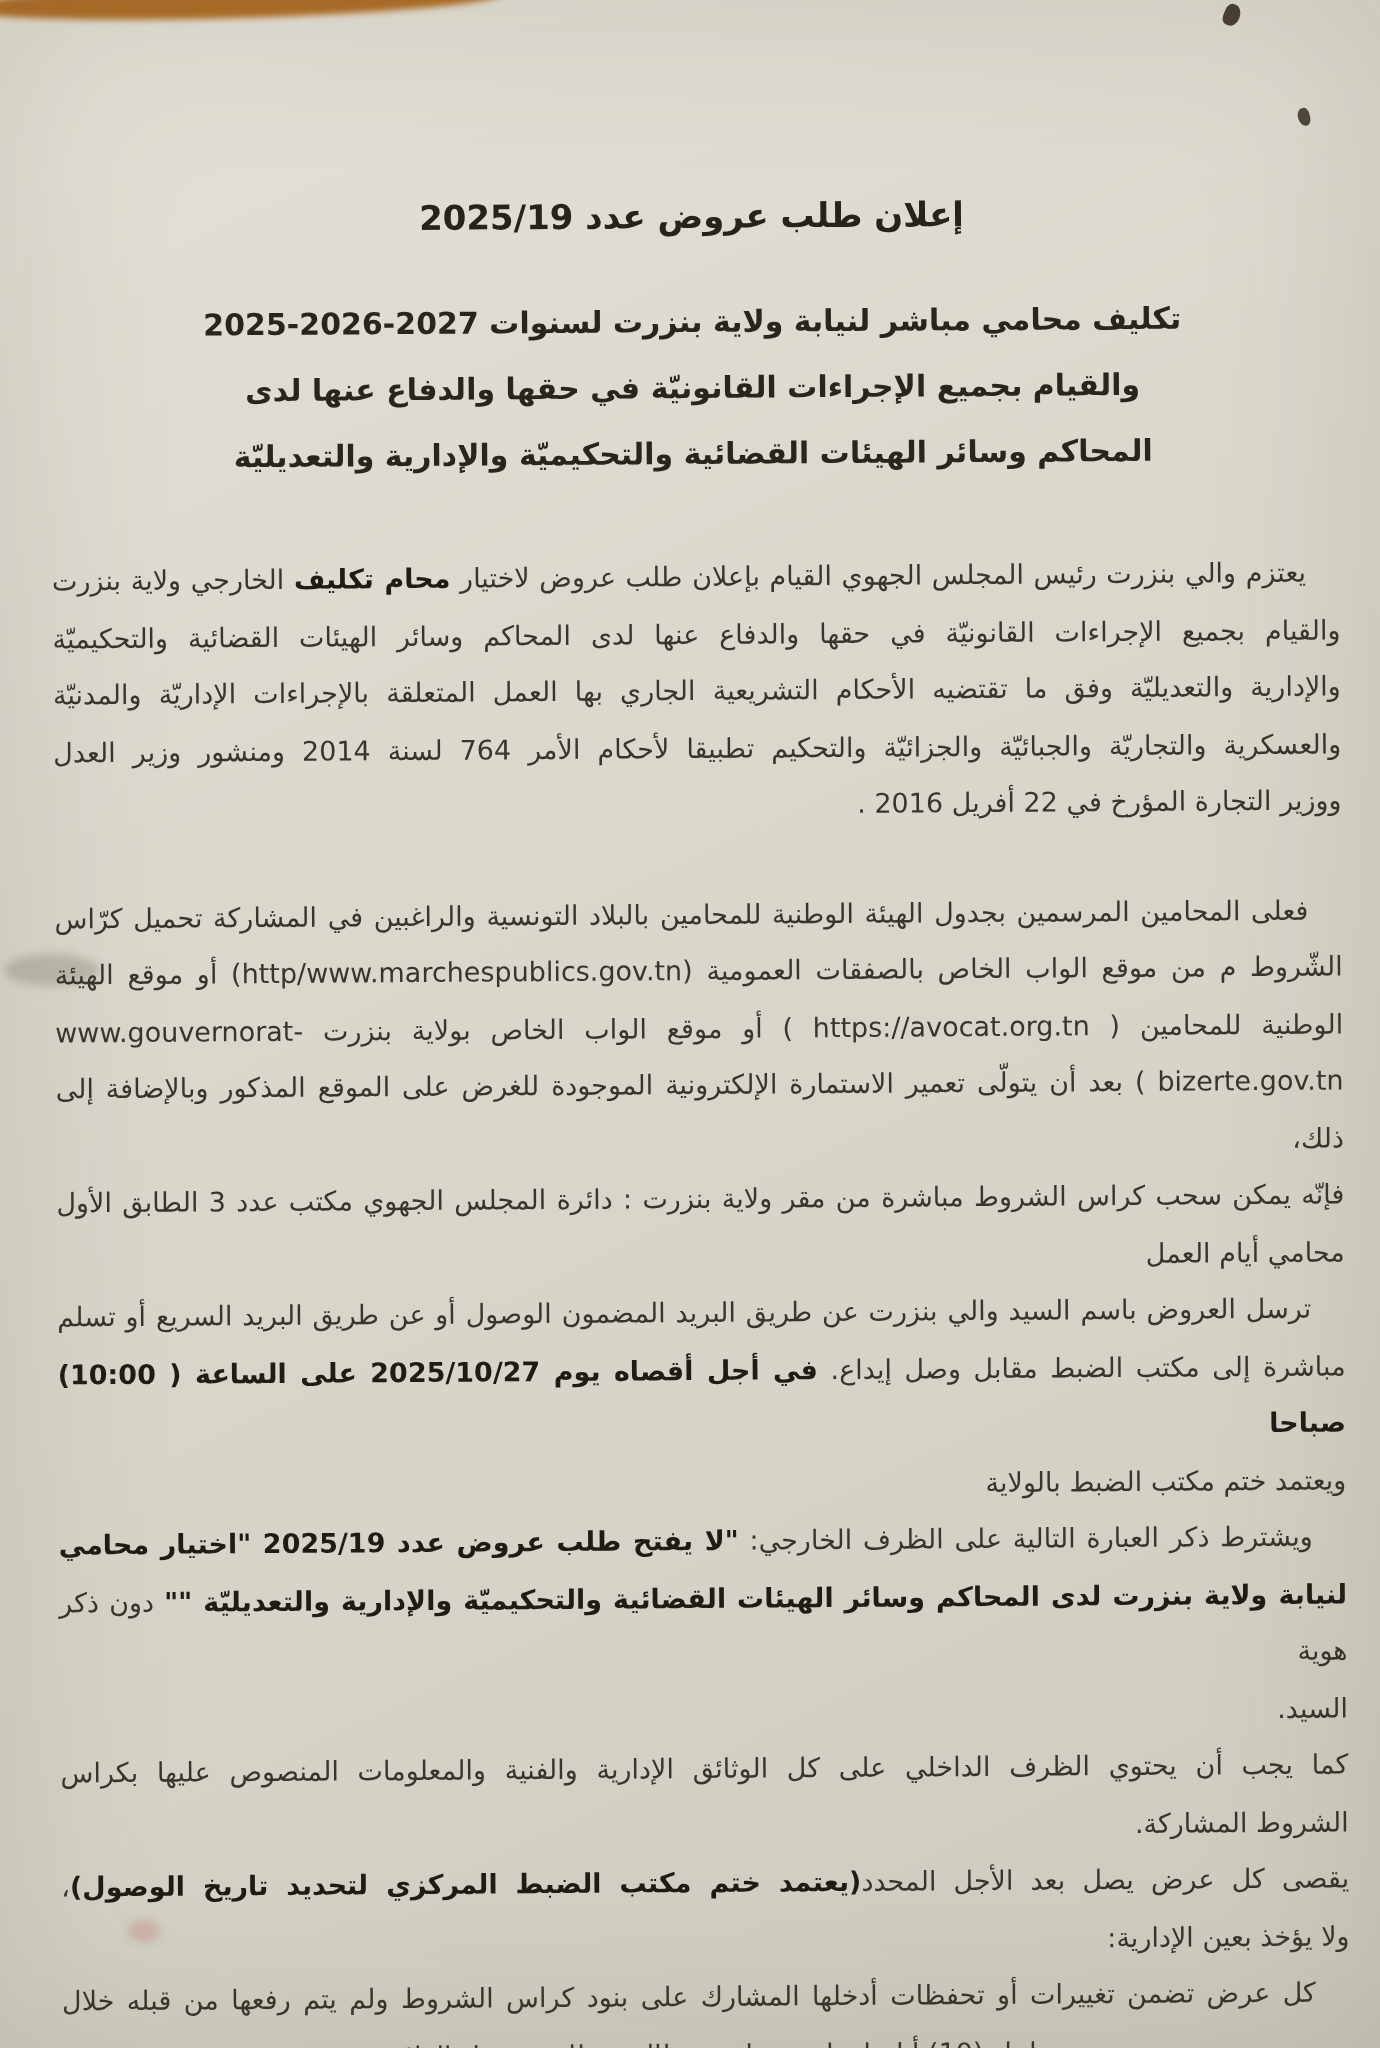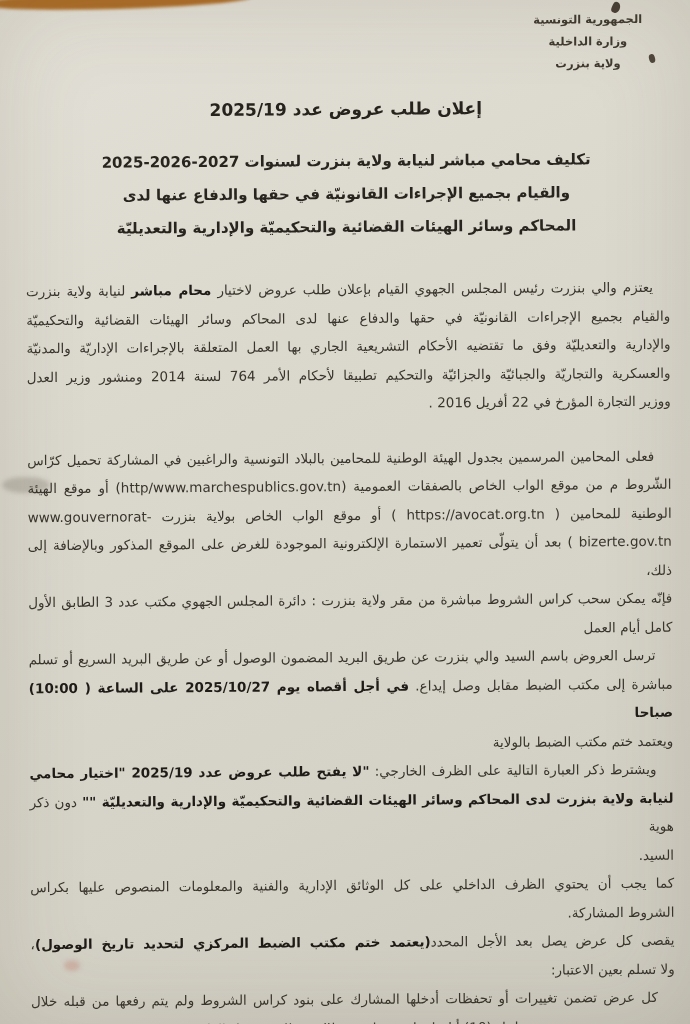--- a/index.html
+++ b/index.html
@@ -119,58 +119,53 @@
 
 <div class="paper">
   <div class="top-edge"></div>
   <div class="speck1"></div>
   <div class="speck2"></div>
   <div class="smudge1"></div>
   <div class="smudge2"></div>
 
   <div class="paper-inner">
 
-    <div class="letterhead" dir="rtl">
-      <div>الجمهورية التونسية</div>
-      <div>وزارة الداخلية</div>
-      <div>ولاية بنزرت</div>
-    </div>
 
     <div class="content">
       <div class="doc-title">إعلان طلب عروض عدد 2025/19</div>
 
       <div class="doc-subtitle">
         <div>تكليف محامي مباشر لنيابة ولاية بنزرت لسنوات 2027-2026-2025</div>
         <div>والقيام بجميع الإجراءات القانونيّة  في حقها والدفاع عنها لدى</div>
         <div>المحاكم وسائر الهيئات القضائية والتحكيميّة  والإدارية والتعديليّة</div>
       </div>
 
       <div class="doc-body">
-          <div class="line j ind"><span class="seg">يعتزم والي بنزرت رئيس المجلس الجهوي القيام بإعلان طلب عروض لاختيار </span><span class="seg bold">محام مباشر</span><span class="seg"> لنيابة ولاية بنزرت</span></div>
+          <div class="line j ind"><span class="seg">يعتزم والي بنزرت رئيس المجلس الجهوي القيام بإعلان طلب عروض لاختيار </span><span class="seg bold">محام تكليف</span><span class="seg"> الخارجي ولاية بنزرت</span></div>
           <div class="line j"><span class="seg">والقيام بجميع الإجراءات القانونيّة في حقها والدفاع عنها لدى المحاكم وسائر الهيئات القضائية والتحكيميّة</span></div>
           <div class="line j"><span class="seg">والإدارية والتعديليّة وفق ما تقتضيه الأحكام التشريعية الجاري بها العمل المتعلقة بالإجراءات الإداريّة والمدنيّة</span></div>
           <div class="line j"><span class="seg">والعسكرية والتجاريّة والجبائيّة والجزائيّة والتحكيم تطبيقا لأحكام الأمر 764 لسنة 2014 ومنشور وزير العدل</span></div>
           <div class="line"><span class="seg">ووزير التجارة المؤرخ في 22 أفريل 2016 .</span></div>
           <div class="para-gap"></div>
           <div class="line j ind"><span class="seg">فعلى المحامين المرسمين بجدول الهيئة الوطنية للمحامين بالبلاد التونسية والراغبين في المشاركة تحميل كرّاس</span></div>
           <div class="line j"><span class="seg">الشّروط م من موقع الواب الخاص بالصفقات العمومية (http/www.marchespublics.gov.tn) أو موقع الهيئة</span></div>
           <div class="line j"><span class="seg">الوطنية للمحامين ( https://avocat.org.tn ) أو موقع الواب الخاص بولاية بنزرت -www.gouvernorat</span></div>
           <div class="line j"><span class="seg">bizerte.gov.tn ) بعد أن يتولّى تعمير الاستمارة الإلكترونية الموجودة للغرض على الموقع المذكور وبالإضافة إلى ذلك،</span></div>
           <div class="line j"><span class="seg">فإنّه يمكن سحب كراس الشروط مباشرة من مقر ولاية بنزرت : دائرة المجلس الجهوي مكتب عدد 3 الطابق الأول</span></div>
-          <div class="line"><span class="seg">كامل أيام العمل</span></div>
+          <div class="line"><span class="seg">محامي أيام العمل</span></div>
           <div class="line j ind"><span class="seg">ترسل العروض باسم السيد والي بنزرت عن طريق البريد المضمون الوصول أو عن طريق البريد السريع أو تسلم</span></div>
           <div class="line j"><span class="seg">مباشرة إلى مكتب الضبط مقابل وصل إيداع. </span><span class="seg bold">في أجل أقصاه يوم 2025/10/27 على الساعة ( 10:00) صباحا</span></div>
           <div class="line"><span class="seg">ويعتمد ختم مكتب الضبط بالولاية</span></div>
           <div class="line j ind"><span class="seg">ويشترط ذكر العبارة التالية على الظرف الخارجي: </span><span class="seg bold">"لا يفتح طلب عروض عدد 2025/19  "اختيار محامي</span></div>
           <div class="line j"><span class="seg bold">لنيابة ولاية بنزرت لدى المحاكم وسائر الهيئات القضائية والتحكيميّة والإدارية والتعديليّة ""</span><span class="seg"> دون ذكر هوية</span></div>
           <div class="line"><span class="seg">السيد.</span></div>
           <div class="line j"><span class="seg">كما يجب أن يحتوي الظرف الداخلي على كل الوثائق الإدارية والفنية والمعلومات المنصوص عليها بكراس</span></div>
           <div class="line"><span class="seg">الشروط المشاركة.</span></div>
           <div class="line j"><span class="seg">يقصى كل  عرض يصل بعد الأجل المحدد</span><span class="seg bold">(يعتمد ختم مكتب الضبط المركزي لتحديد تاريخ الوصول)</span><span class="seg">،</span></div>
-          <div class="line"><span class="seg">ولا تسلم بعين الاعتبار:</span></div>
+          <div class="line"><span class="seg">ولا يؤخذ بعين الإدارية:</span></div>
           <div class="line j ind"><span class="seg">كل عرض تضمن تغييرات أو تحفظات أدخلها المشارك على بنود كراس الشروط ولم يتم رفعها من قبله خلال</span></div>
           <div class="line c"><span class="seg">اجل (10) أيام ابتداء من تاريخ مطالبته بذلك من قبل الولاية.</span></div>
         </div>
 
     </div>
 
   </div>
 </div>
 
 </body></html>

